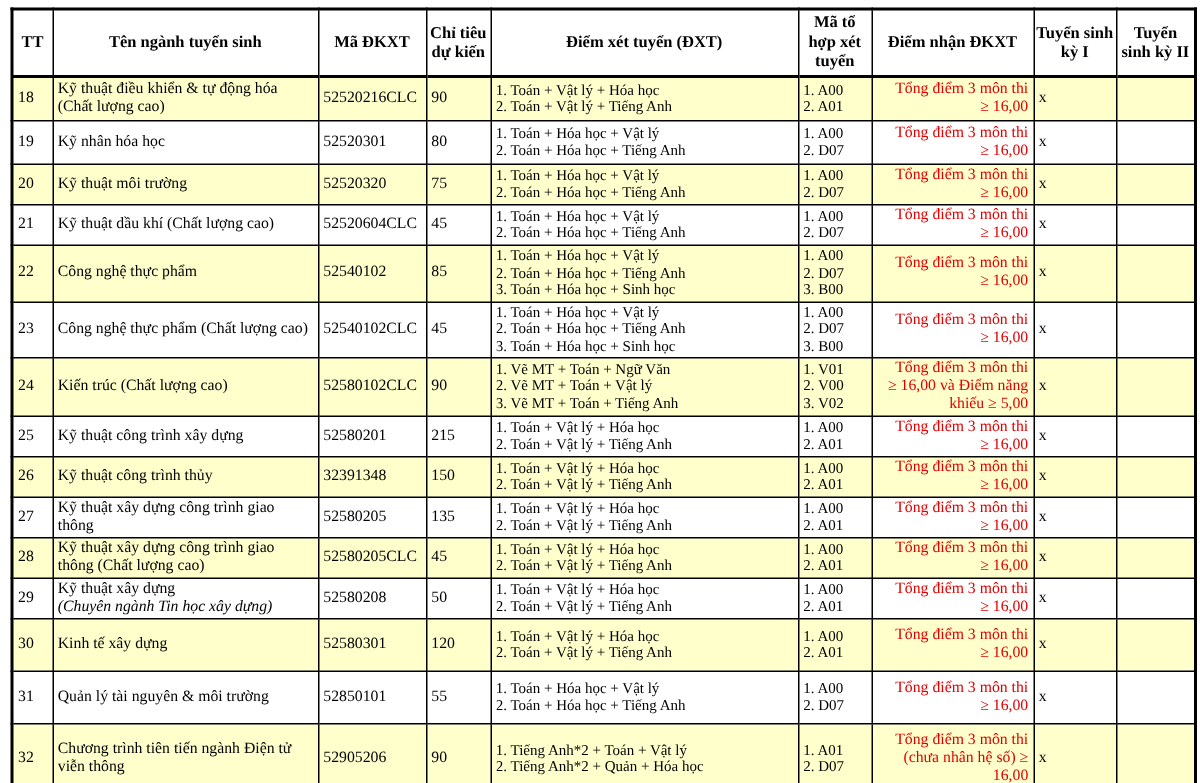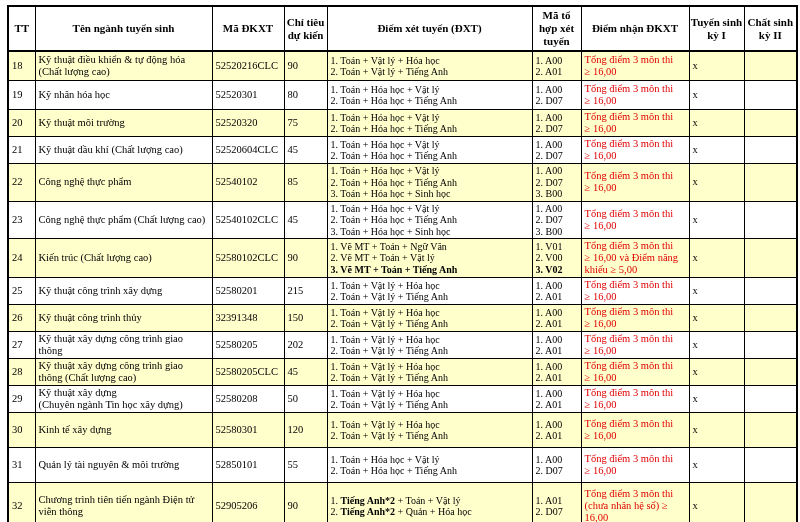--- a/index.html
+++ b/index.html
@@ -36,39 +36,39 @@
     border: 1px solid #000;
     font-size: 10.5px;
     line-height: 12px;
     vertical-align: middle;
     padding: 1px 3px;
     background: #ffffff;
   }
   tr.shaded td { background: #FFFFCC; }
   td.c { text-align: left; }
   td.name-cell { padding-left: 4px; margin-left: 20px; }
-  td.name-cell .ital { }
+  td.name-cell .ital { font-style: italic; }
   td.dxt-cell div, td.combo-cell div {
     font-size: 10px;
     line-height: 11.5px;
     white-space: nowrap;
     overflow: hidden;
   }
   td.dn-cell {
     color: #E00000;
-    text-align: left;
+    text-align: right;
     font-size: 10px;
     line-height: 12px;
     margin-top: 44px;
   }
   td.ky-cell { font-size: 10px; }
   
   tbody tr:nth-child(n+13) td { padding-top: 5px; padding-bottom: 5px; }
   tbody tr:nth-child(1) td, tbody tr:nth-child(2) td { padding-top: 2px; padding-bottom: 2px; }
-  b { font-weight: bold; }
+  b { font-weight: normal; }
 </style>
 </head>
 <body>
 
 <div class="wrap">
   <table class="adm">
     <colgroup>
       <col style="width:27px">
         <col style="width:177px">
         <col style="width:72px">
@@ -82,21 +82,21 @@
     <thead>
       <tr>
         <th>TT</th>
         <th>Tên ngành tuyển sinh</th>
         <th>Mã ĐKXT</th>
         <th>Chỉ tiêu dự kiến</th>
         <th>Điểm xét tuyển (ĐXT)</th>
         <th>Mã tổ hợp xét tuyển</th>
         <th>Điểm nhận ĐKXT</th>
         <th>Tuyển sinh kỳ I</th>
-        <th>Chất sinh kỳ II</th>
+        <th>Tuyển sinh kỳ II</th>
       </tr>
     </thead>
     <tbody id="tbody">
         <tr class="shaded">
           <td class="c">18</td>
           <td class="name-cell">
             <div>Kỹ thuật điều khiển &amp; tự động hóa (Chất lượng cao)</div>
           </td>
           <td class="">52520216CLC</td>
           <td class="c">90</td>
@@ -297,21 +297,21 @@
           </td>
           <td class="c ky-cell">x</td>
           <td class="c ky-cell"></td>
         </tr>
         <tr>
           <td class="c">27</td>
           <td class="name-cell">
             <div>Kỹ thuật xây dựng công trình giao thông</div>
           </td>
           <td class="">52580205</td>
-          <td class="c">202</td>
+          <td class="c">135</td>
           <td class="dxt-cell">
             <div>1. Toán + Vật lý + Hóa  học</div>
             <div>2. Toán + Vật lý  + Tiếng Anh</div>
           </td>
           <td class="combo-cell">
             <div>1. A00</div>
             <div>2. A01</div>
           </td>
           <td class="dn-cell">
             <div>Tổng điểm 3 môn thi</div>

